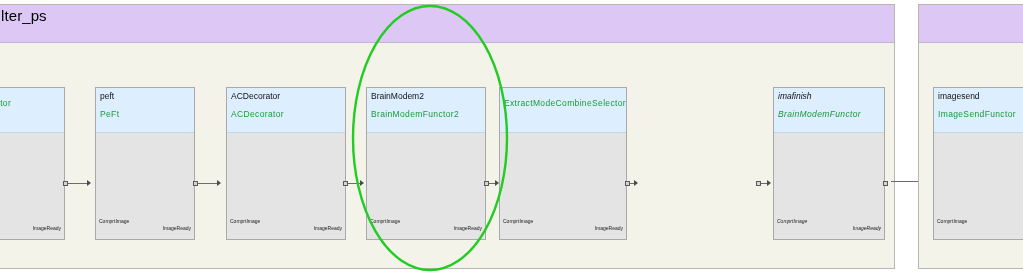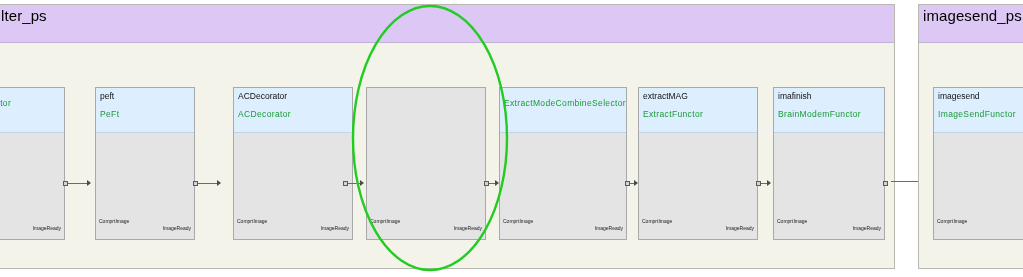--- a/index.html
+++ b/index.html
@@ -86,35 +86,39 @@
         </div>
         <div class="node-body">
           <span class="port port-in" style="top:85px;">ComprtImage</span>
           <span class="port port-out" style="top:92px;">ImageReady</span>
         </div>
       </div>
       <div class="pmark" style="left:196px;top:137px;"></div>
       <div class="link" style="left:201px;top:139px;width:19px;"></div>
       <div class="pmark arrow" style="left:220px;top:136px;"></div>
 
-      <div class="node" style="left:236px;top:43px;width:120px;height:153px;">
+      <div class="node" style="left:229px;top:43px;width:120px;height:153px;">
         <div class="node-head clip">
           <span class="nname">ACDecorator</span>
           <span class="ntype">ACDecorator</span>
         </div>
         <div class="node-body">
           <span class="port port-in" style="top:85px;">ComprtImage</span>
           <span class="port port-out" style="top:92px;">ImageReady</span>
         </div>
       </div>
       <div class="pmark" style="left:346px;top:137px;"></div>
       <div class="link" style="left:351px;top:139px;width:12px;"></div>
       <div class="pmark arrow" style="left:363px;top:136px;"></div>
 
       <div class="node" style="left:369px;top:43px;width:120px;height:153px;">
+        <div class="node-head clip">
+          <span class="nname">BrainModem2</span>
+          <span class="ntype">BrainModemFunctor2</span>
+        </div>
         <div class="node-body">
           <span class="port port-in" style="top:85px;">ComprtImage</span>
           <span class="port port-out" style="top:92px;">ImageReady</span>
         </div>
       </div>
       <div class="pmark" style="left:487px;top:137px;"></div>
       <div class="link" style="left:492px;top:139px;width:6px;"></div>
       <div class="pmark arrow" style="left:498px;top:136px;"></div>
 
       <div class="node" style="left:502px;top:43px;width:128px;height:153px;">
@@ -123,54 +127,43 @@
         </div>
         <div class="node-body">
           <span class="port port-in" style="top:85px;">ComprtImage</span>
           <span class="port port-out" style="top:92px;">ImageReady</span>
         </div>
       </div>
       <div class="pmark" style="left:628px;top:137px;"></div>
       <div class="link" style="left:633px;top:139px;width:4px;"></div>
       <div class="pmark arrow" style="left:637px;top:136px;"></div>
 
-      <div class="node" style="left:641px;top:43px;width:120px;height:153px;">
-        <div class="node-head clip">
-          <span class="nname">extractMAG</span>
-          <span class="ntype">ExtractFunctor</span>
-        </div>
-        <div class="node-body">
-          <span class="port port-in" style="top:85px;">ComprtImage</span>
-          <span class="port port-out" style="top:92px;">ImageReady</span>
-        </div>
-      </div>
       <div class="pmark" style="left:759px;top:137px;"></div>
       <div class="link" style="left:764px;top:139px;width:6px;"></div>
       <div class="pmark arrow" style="left:770px;top:136px;"></div>
 
-      <div class="node" style="left:776px;top:43px;width:112px;height:153px;">
+      <div class="node" style="left:776px;top:43px;width:112px;height:153px;font-style:italic;">
         <div class="node-head clip">
           <span class="nname">imafinish</span>
           <span class="ntype">BrainModemFunctor</span>
         </div>
         <div class="node-body">
           <span class="port port-in" style="top:85px;">ComprtImage</span>
           <span class="port port-out" style="top:92px;">ImageReady</span>
         </div>
       </div>
       <div class="pmark" style="left:886px;top:137px;"></div>
     </div>
   </div>
 
   <div class="link" style="left:891px;top:181px;width:38px;"></div>
   <div class="pmark arrow" style="left:929px;top:178px;"></div>
 
   <div class="panel" style="left:918px;top:4px;width:109px;height:265px;">
     <div class="panel-title" style="height:38px;">
-      <span class="pname">imagesend_ps</span>
     </div>
 
     <div class="panel-body" style="top:39px;">
 
       <div class="node" style="left:14px;top:43px;width:112px;height:153px;">
         <div class="node-head clip">
           <span class="nname">imagesend</span>
           <span class="ntype">ImageSendFunctor</span>
         </div>
         <div class="node-body">

